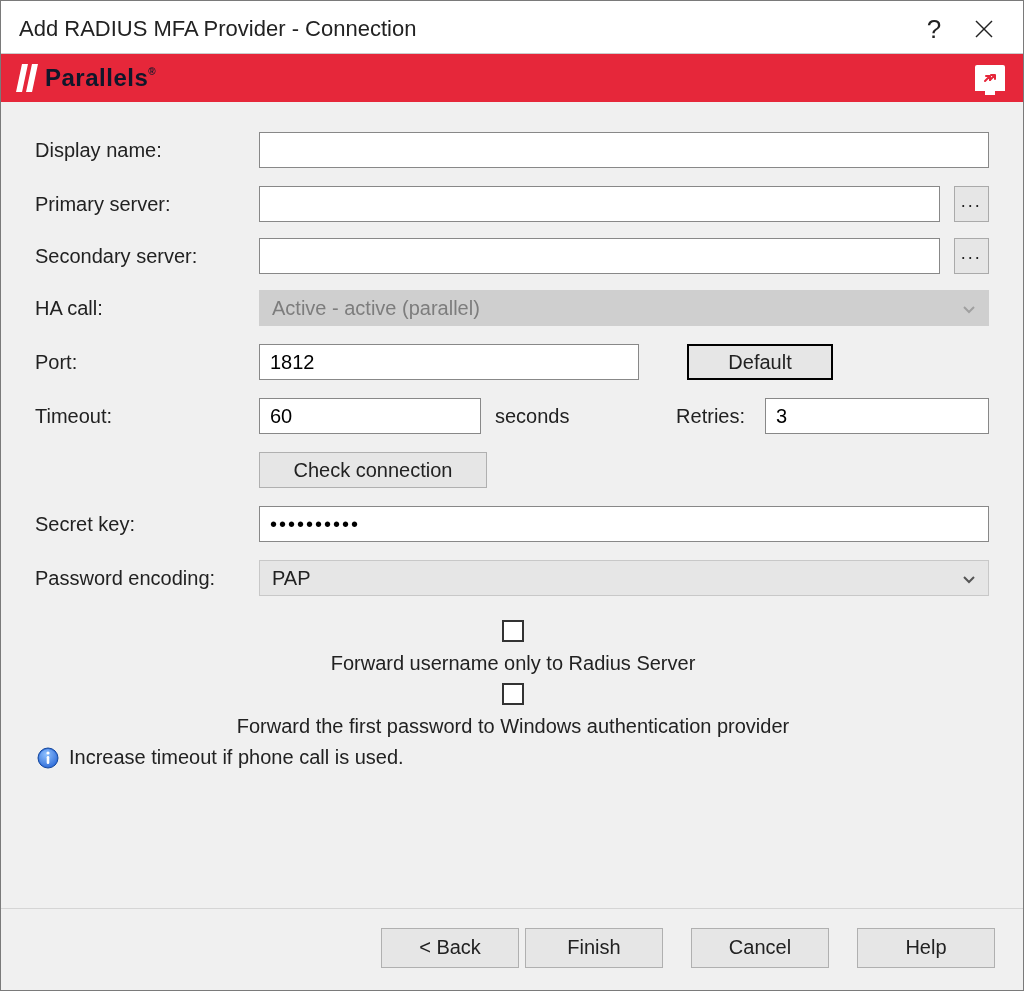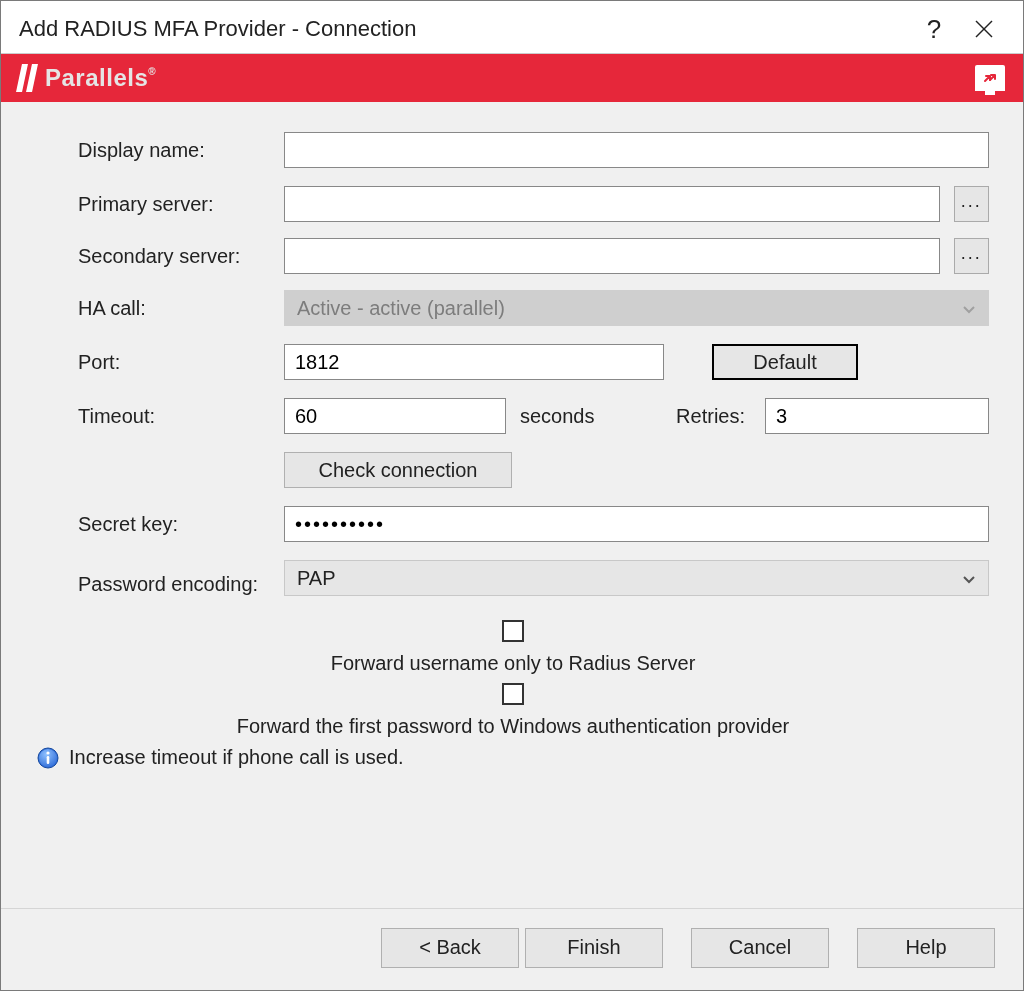--- a/index.html
+++ b/index.html
@@ -37,21 +37,21 @@
   }
   .titlebar .btn.help { font-size: 26px; font-weight: 400; }
   .titlebar .btn.close svg { width: 18px; height: 18px; }
 
   
   .brandbar {
     height: 48px;
     background: #e6273a;
     display: flex; align-items: center;
     padding: 0 18px;
-    color: #e5e5e5;
+    color: #0f172a;
     justify-content: space-between;
   }
   .brandbar .logo {
     display: flex; align-items: center;
     gap: 10px;
   }
   .brandbar .logo .bars { display: inline-flex; gap: 4px; }
   .brandbar .logo .bars span {
     display: inline-block;
     width: 6px; height: 28px;
@@ -92,22 +92,21 @@
     flex: 1;
     background: #f0f0f0;
     padding: 30px 34px 20px 34px;
     overflow: hidden;
   }
   .form { width: 100%; }
   .row {
     display: flex;
     align-items: center;
     margin-bottom: 18px;
-    gap: 10px;
-    margin-left: 43px;
+    gap: 28px;
   }
   .row.tight { margin-bottom: 16px; }
   .label {
     width: 196px;
     font-size: 20px;
   }
   .field { flex: 1; display: flex; align-items: center; gap: 14px; }
   input[type="text"], input[type="password"] {
     height: 36px;
     border: 1px solid #888;
@@ -313,21 +312,21 @@
         </div>
       </div>
 
       <div class="row">
         <div class="label">Secret key:</div>
         <div class="field">
           <input type="text" class="input-full" style="letter-spacing: 2px;" value="••••••••••">
         </div>
       </div>
 
-      <div class="row" style="margin-bottom:24px;align-items:flex-end;">
+      <div class="row" style="margin-bottom:24px;">
         <div class="label">Password encoding:</div>
         <div class="select">
           <span>PAP</span>
           <span class="chev">
             <svg width="14" height="10" viewBox="0 0 14 10">
                 <path d="M2 2 L7 7 L12 2" fill="none" stroke="#555" stroke-width="2"></path>
               </svg>
           </span>
         </div>
       </div>

